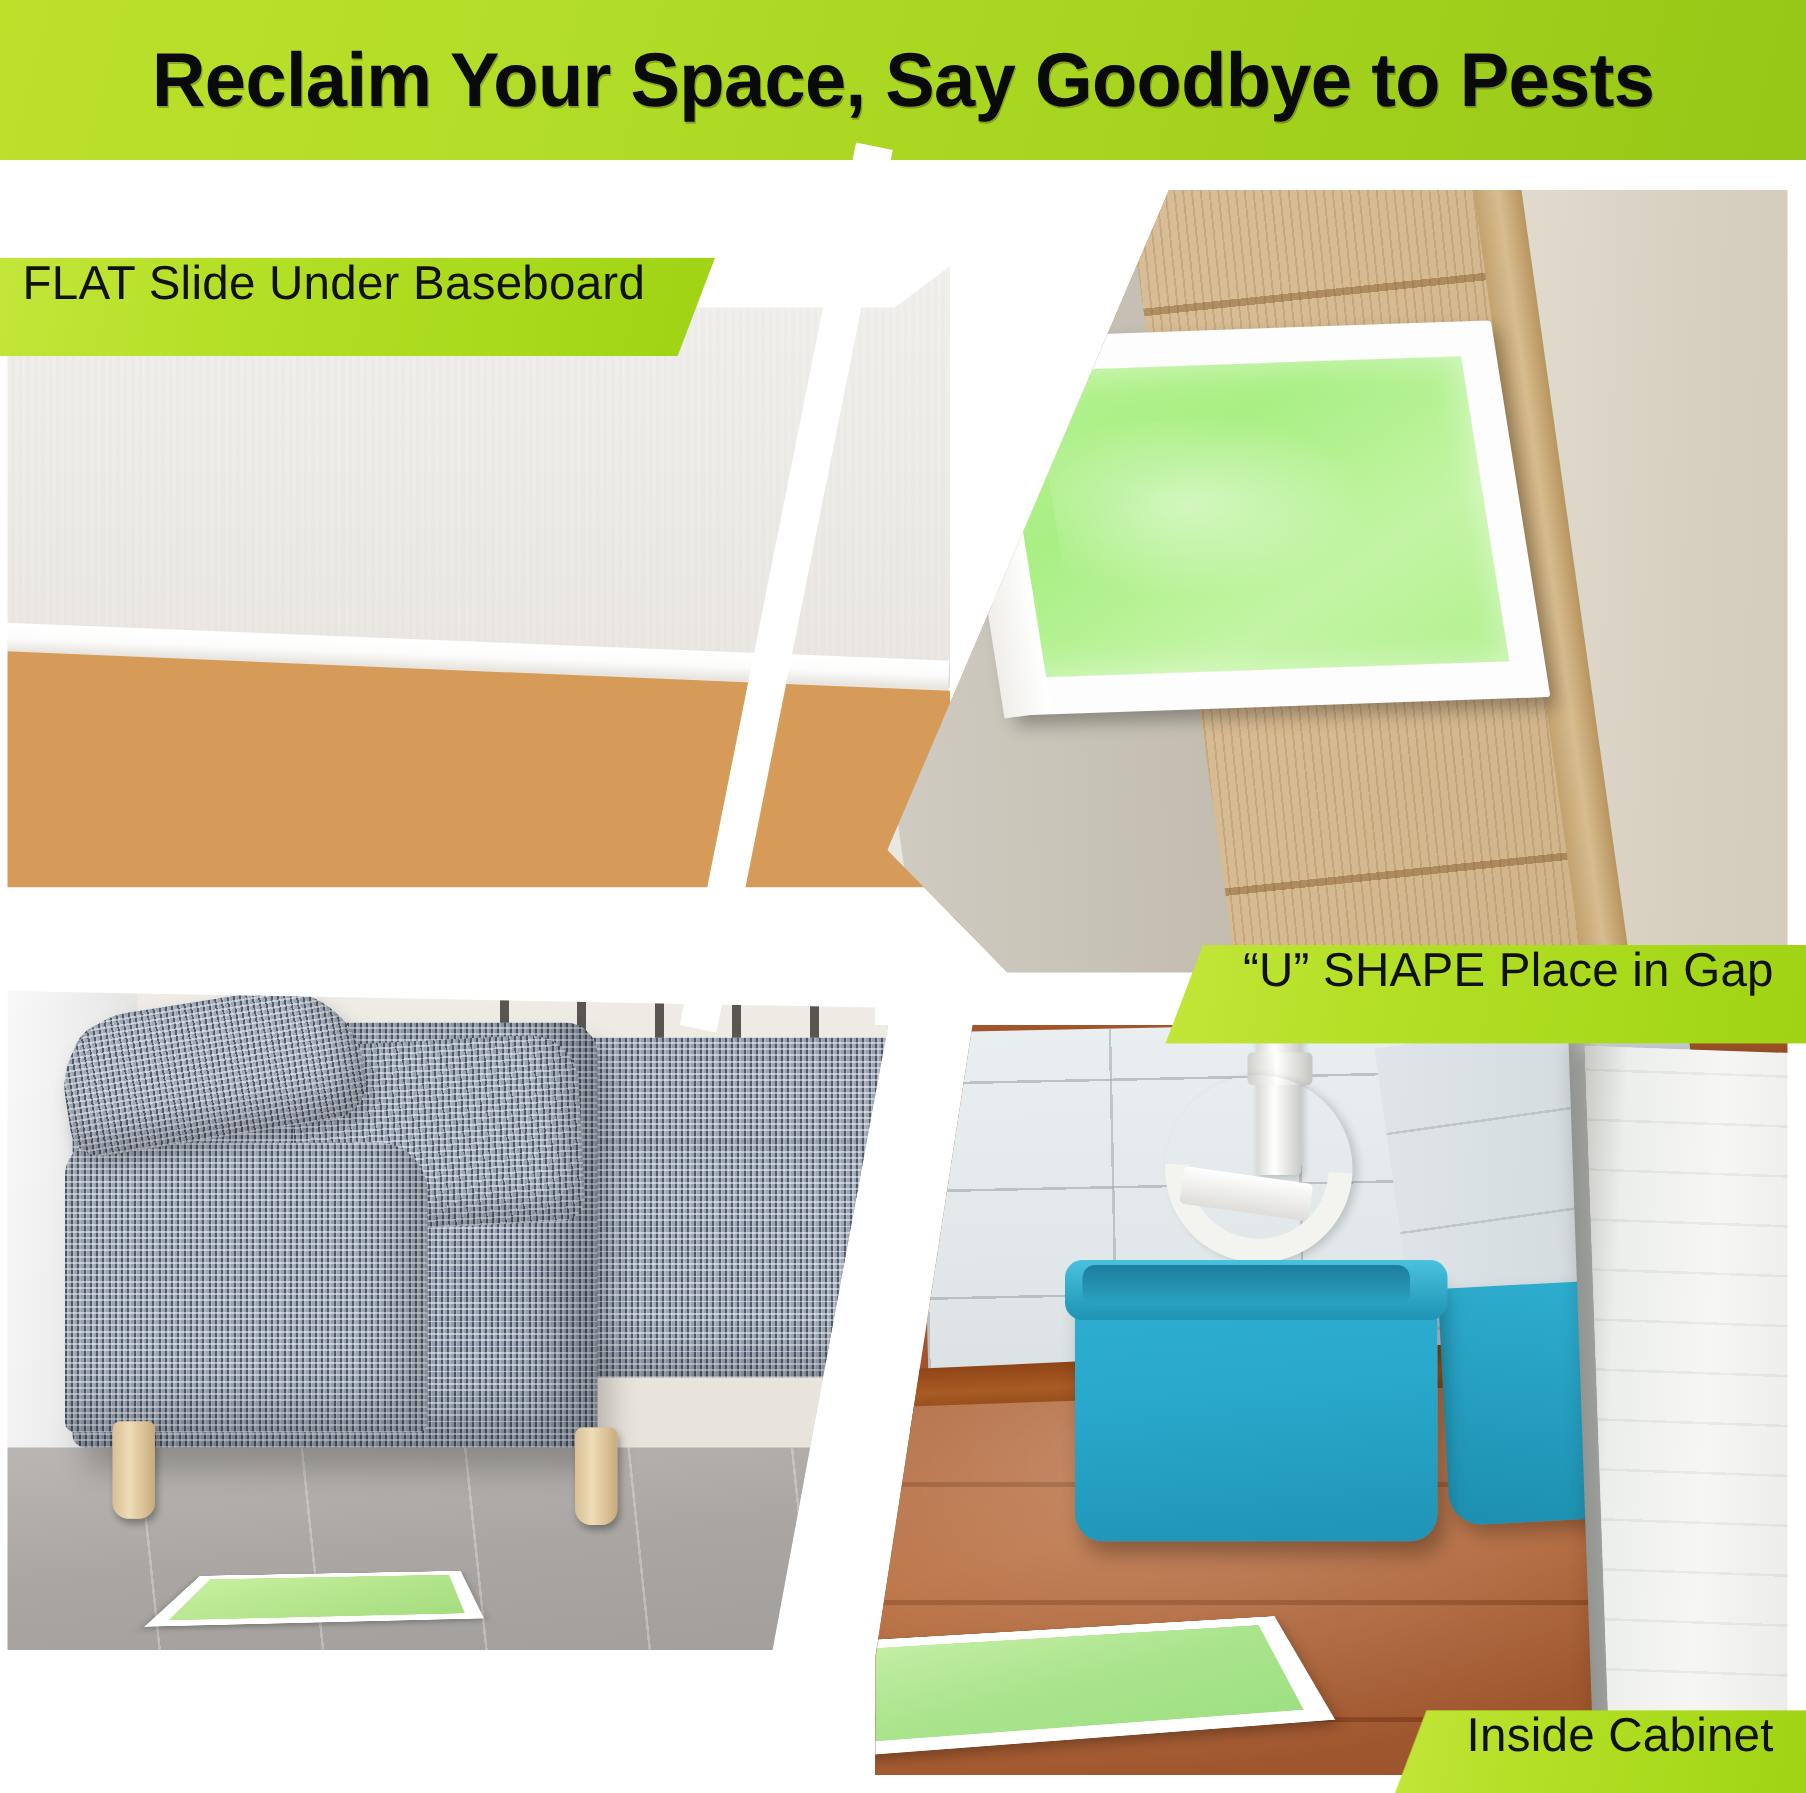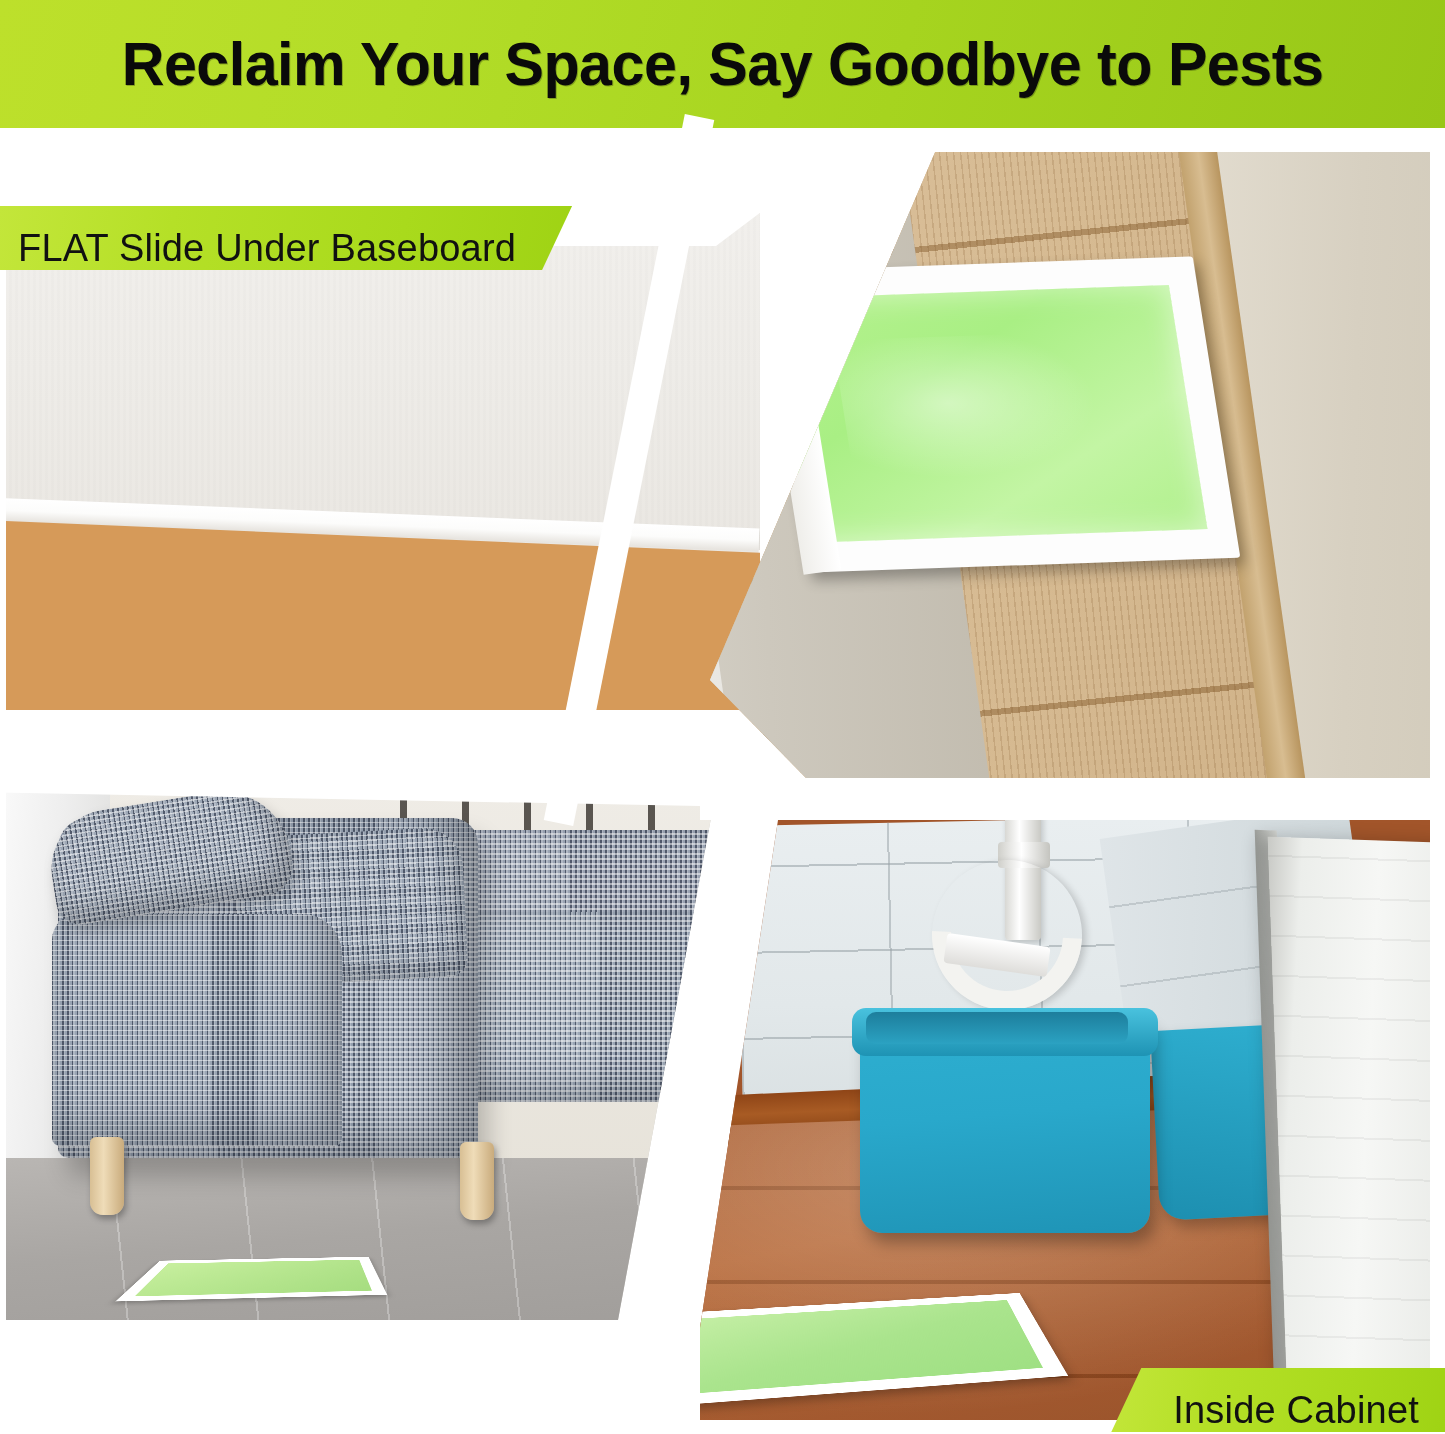--- a/index.html
+++ b/index.html
@@ -370,22 +370,22 @@
   .div-bottom-edge{
     left:0;top:1420px;width:1445px;height:14px;
   }
   .div-left-edge{
     left:0;top:128px;width:6px;height:1306px;
   }
 
   
   .ribbon{
     position:absolute;
-    display:flex;align-items:flex-end;
-    height:64px;
+    display:flex;align-items:flex-start;
+    height:79px;
     background:linear-gradient(100deg,#c3e63a 0%,#b5e027 30%,#a9da1c 70%,#9fd314 100%);
     box-shadow:0 2px 5px rgba(0,0,0,.14);
   }
   .ribbon-label{
     font-size:38px;color:#111;white-space:nowrap;
     font-family:"Liberation Sans","DejaVu Sans",sans-serif;
     letter-spacing:0.2px;
   }
   
   .ribbon-left{
@@ -485,19 +485,22 @@
   <div class="divider div-top-diag"></div>
   <div class="divider div-bottom-diag"></div>
   <div class="divider div-left-edge"></div>
   <div class="divider div-right-edge"></div>
   <div class="divider div-bottom-edge"></div>
 
   <div class="ribbon ribbon-left" id="ribbon-flat">
     <span class="ribbon-label">FLAT Slide Under Baseboard</span>
   </div>
 
+  <div class="ribbon ribbon-right" id="ribbon-ushape">
+    <span class="ribbon-label">“U” SHAPE Place in Gap</span>
+  </div>
 
 
   <div class="ribbon ribbon-right" id="ribbon-cabinet">
     <span class="ribbon-label">Inside Cabinet</span>
   </div>
 
 </div>
 
 </body></html>

